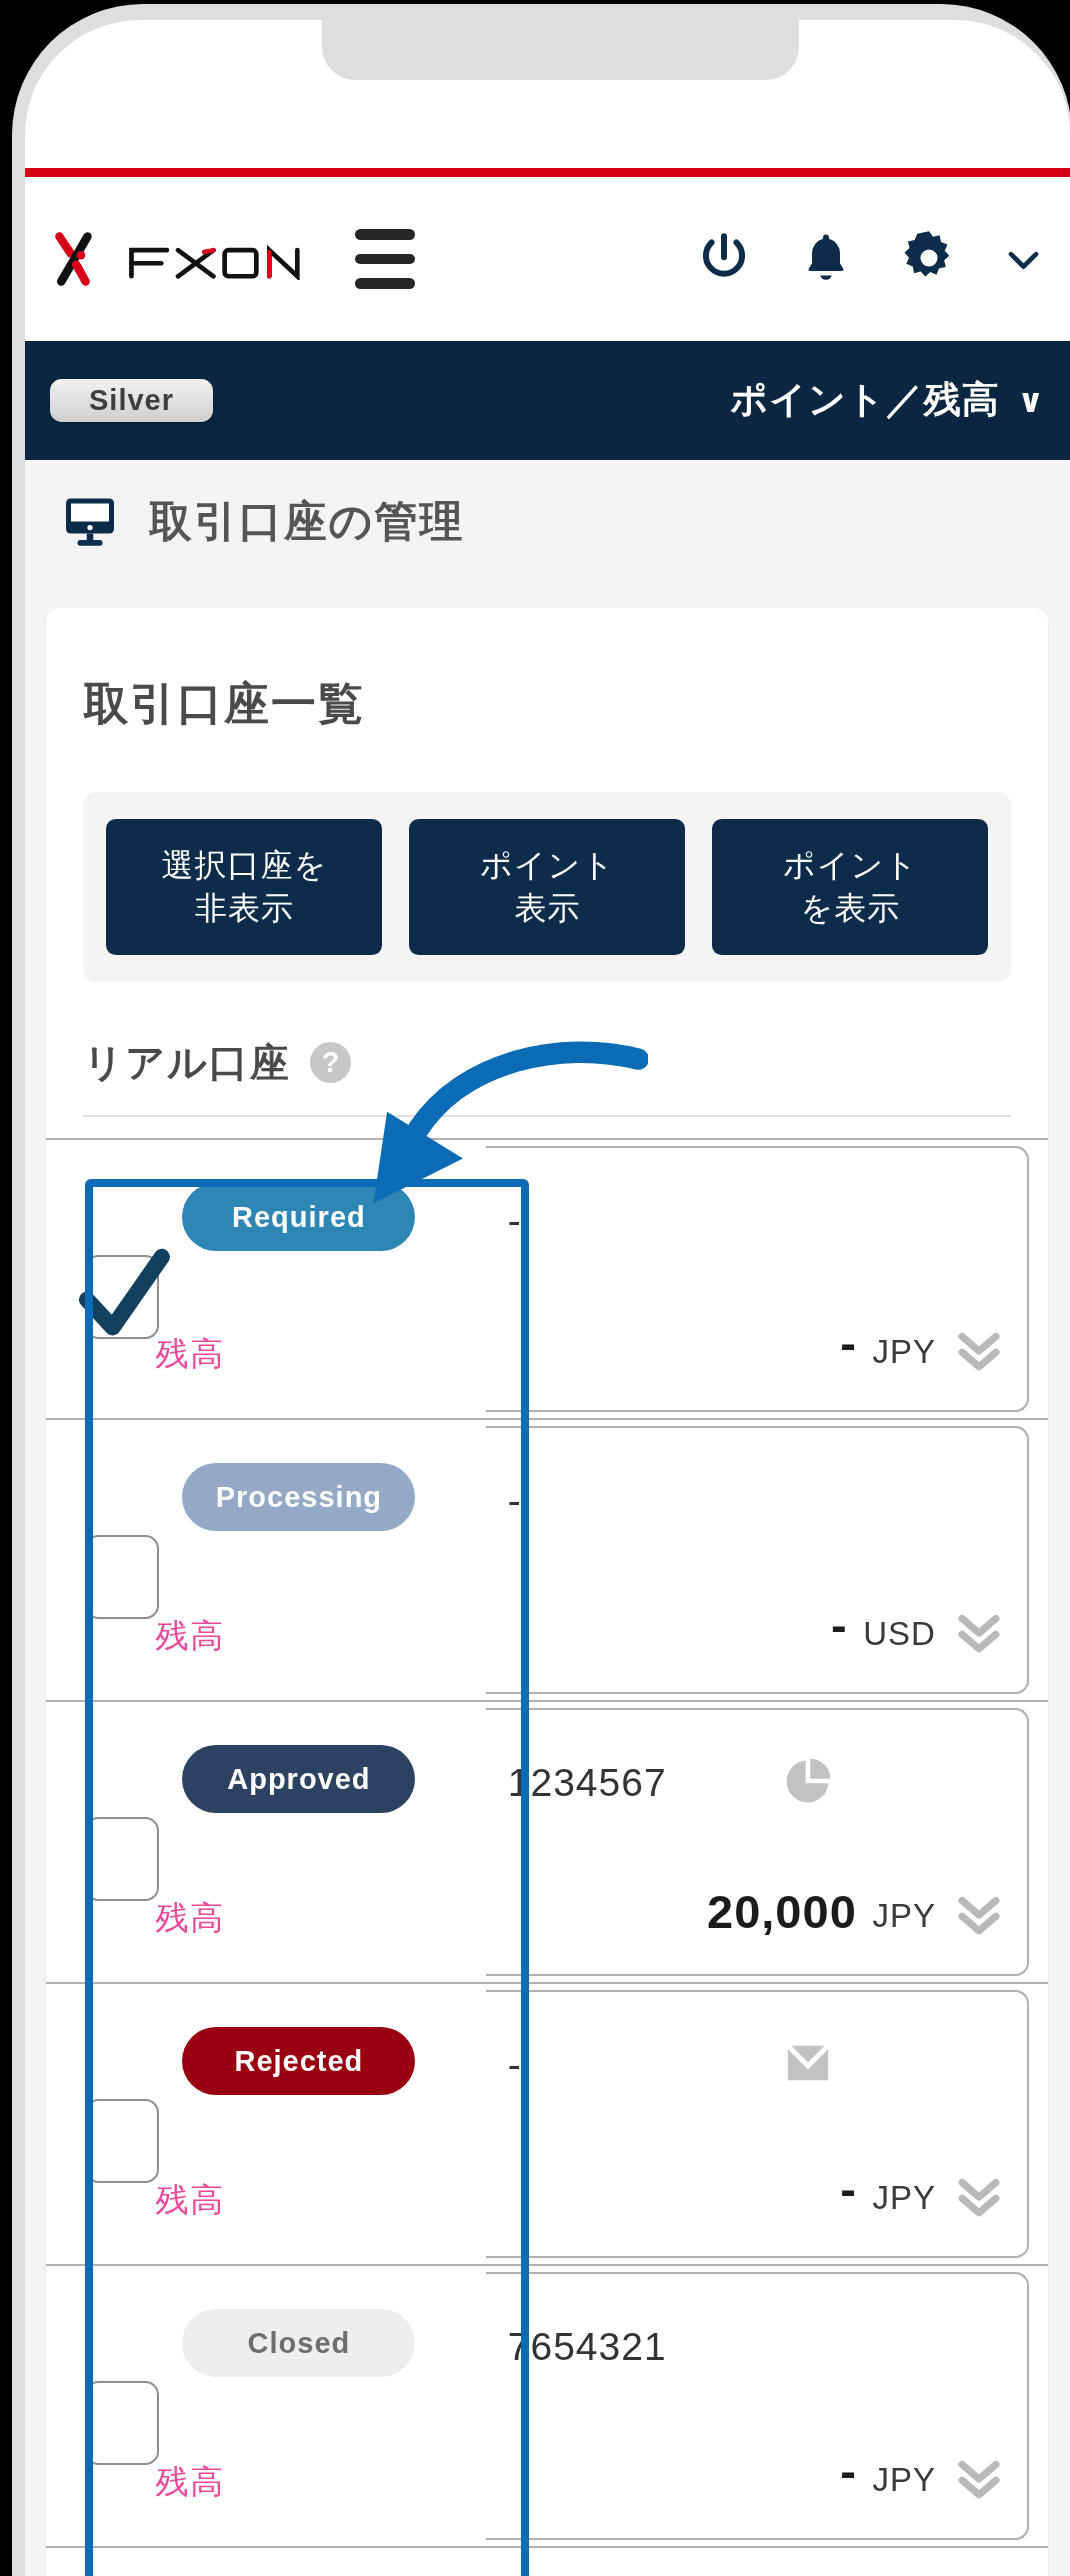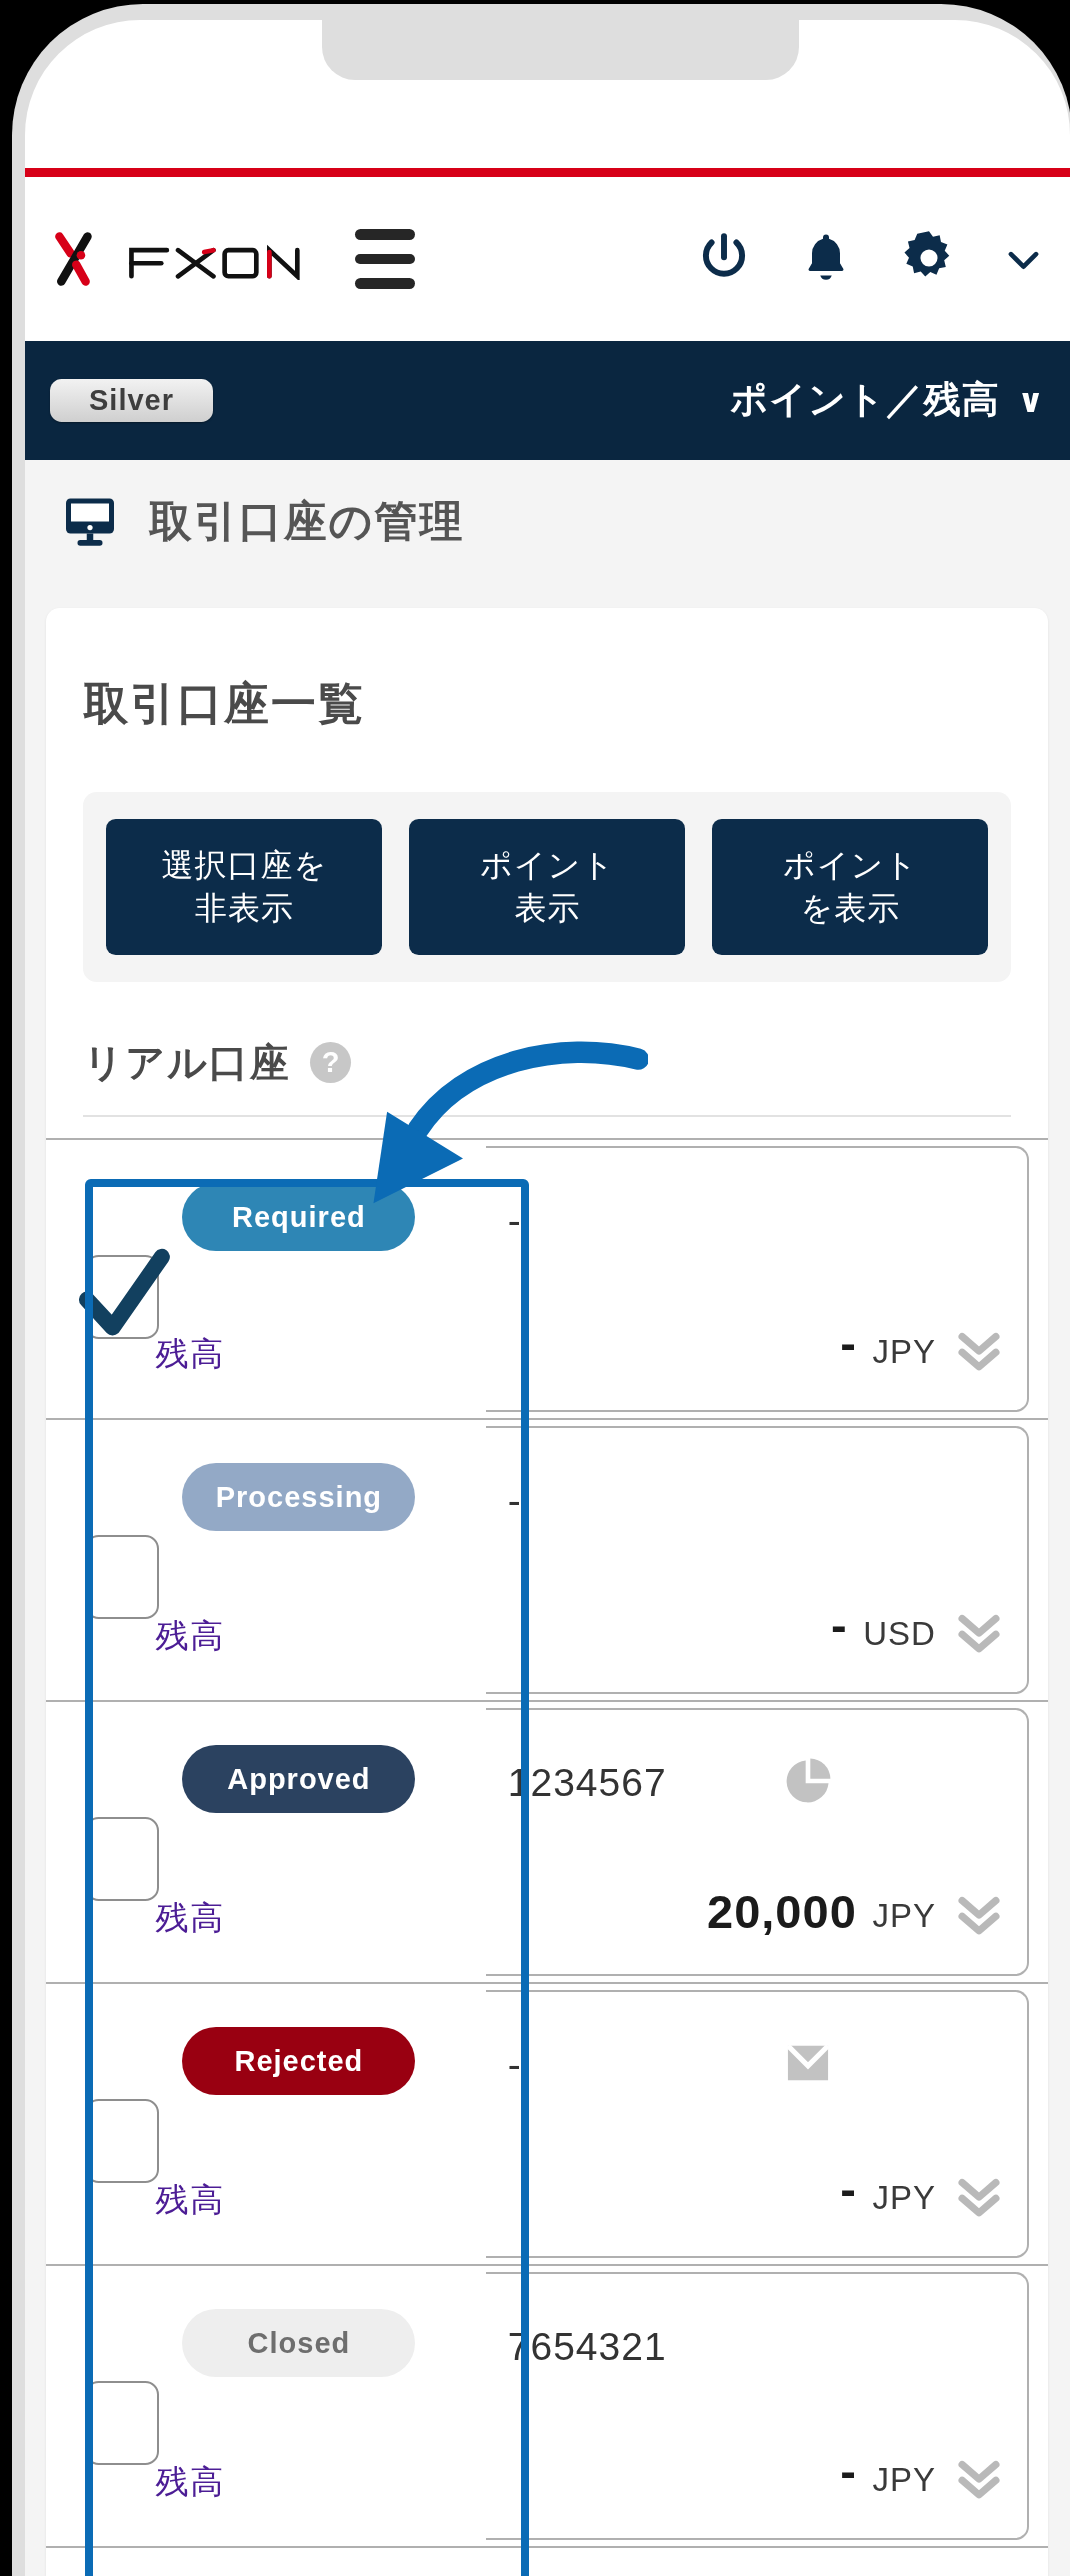--- a/index.html
+++ b/index.html
@@ -250,21 +250,21 @@
     cursor: pointer;
   }
   .chk .tick {
     position: absolute;
     left: -15.6px; top: -13.6px;
     width: 107px; height: 107px;
   }
   .bal-label {
     position: absolute;
     left: 109px; bottom: 41px;
-    font-size: 33px; color: #4c1d95; letter-spacing: 1.9px; margin-top: 33px;
+    font-size: 33px; color: #ec4899; letter-spacing: 1.9px; margin-top: 33px;
   }
 
   .acct-no {
     position: absolute;
     left: 21.4px; top: 51px;
     font-size: 39px; color: #333; letter-spacing: 1px;
   }
   .right-icon {
     position: absolute;
     right: 191px; top: 43px;

